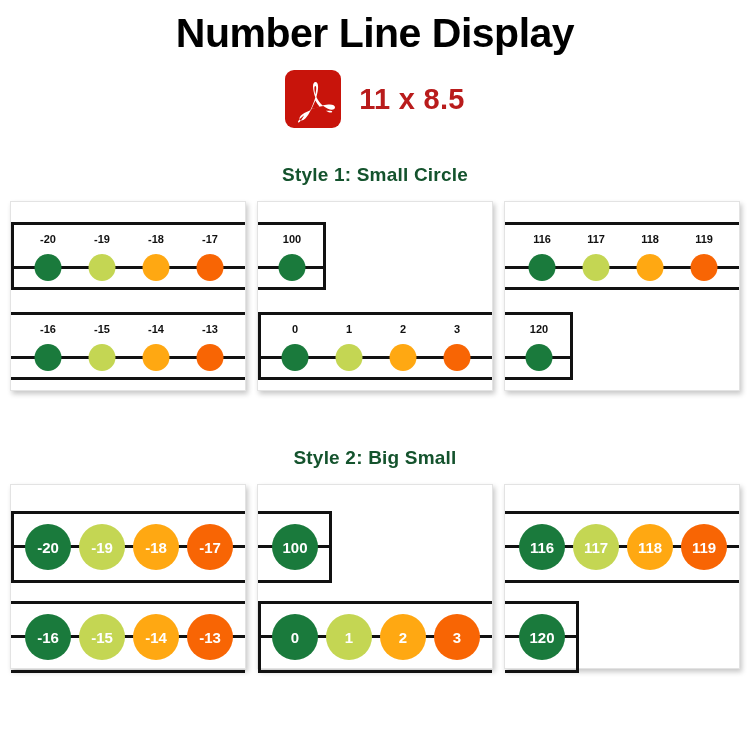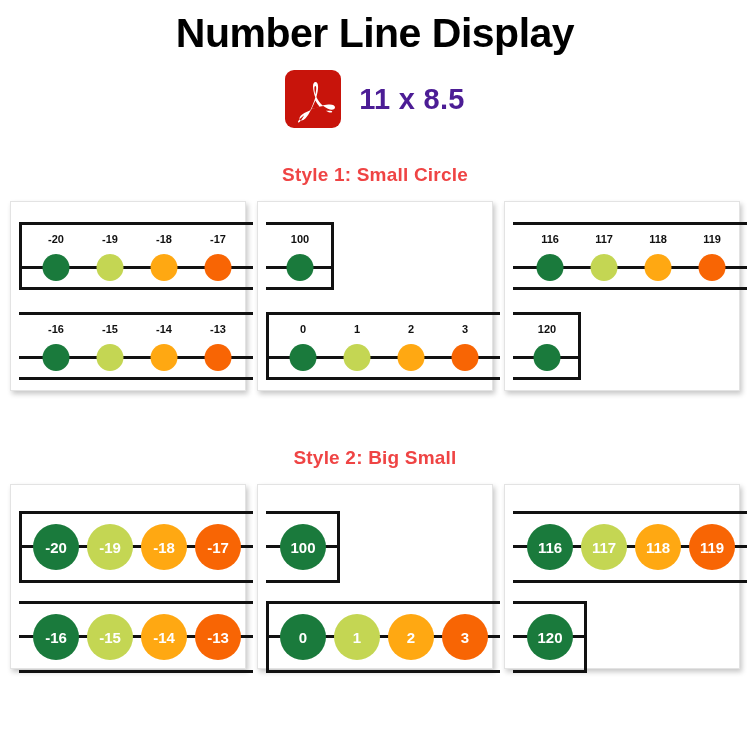--- a/index.html
+++ b/index.html
@@ -38,30 +38,30 @@
     height: 58px;
     background: #c8140b;
     border-radius: 9px;
     position: relative;
     flex: none;
   }
   .pdf-icon svg { display: block; }
   .dimensions {
     font-size: 29px;
     font-weight: bold;
-    color: #4c1d95;
+    color: #b91c1c;
     letter-spacing: 0.3px;
   }
 
   
   .section-title {
     text-align: center;
     font-size: 19px;
     font-weight: bold;
-    color: #ef4444;
+    color: #14532d;
     letter-spacing: 0.2px;
   }
   .section-1-title { margin-top: 34px; }
   .section-2-title { margin-top: 56px; }
 
   .panels {
     display: flex;
     justify-content: space-between;
     padding: 0 10px;
     box-sizing: border-box;
@@ -79,21 +79,21 @@
   .s2 .panel { width: 236px; height: 185px; }
 
   
   .rows {
     position: relative;
     width: 100%;
     height: 100%;
   }
   .nl-row {
     position: absolute;
-    left: 8px;
+    left: 0;
     width: 100%;
     box-sizing: border-box;
   }
   .rail {
     position: absolute;
     left: 0;
     width: 100%;
     height: 3px;
     background: #111111;
   }

